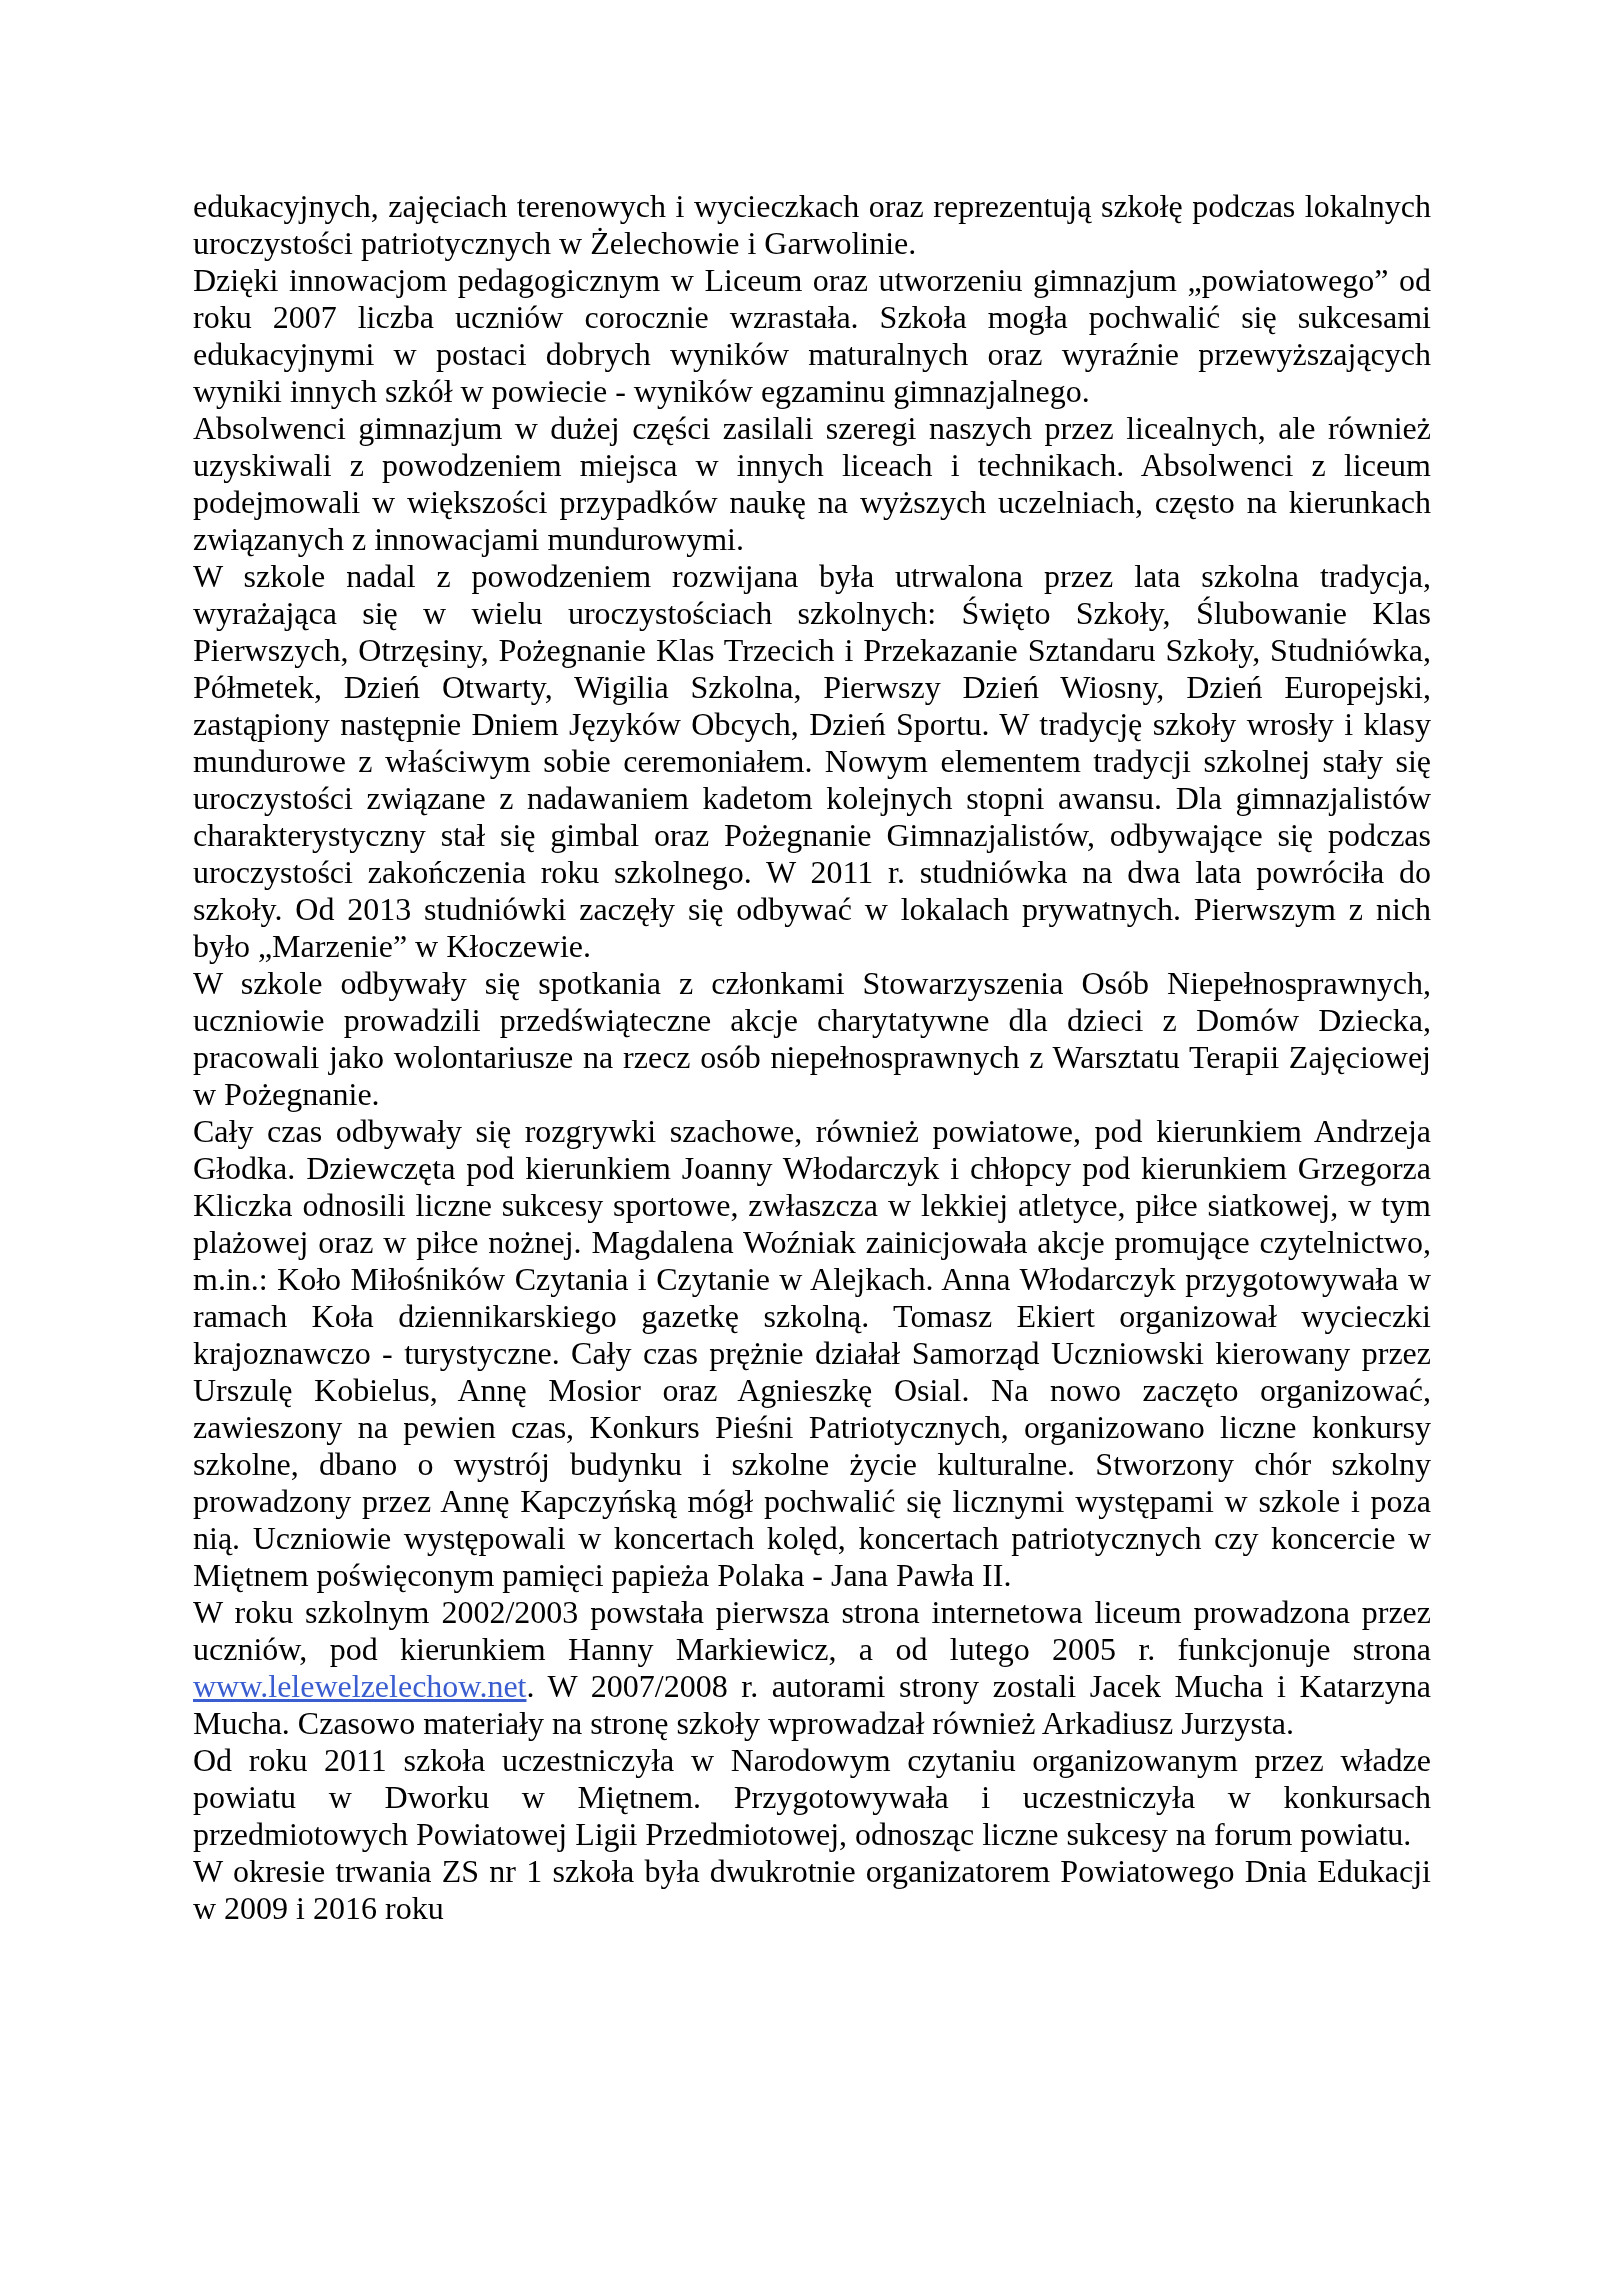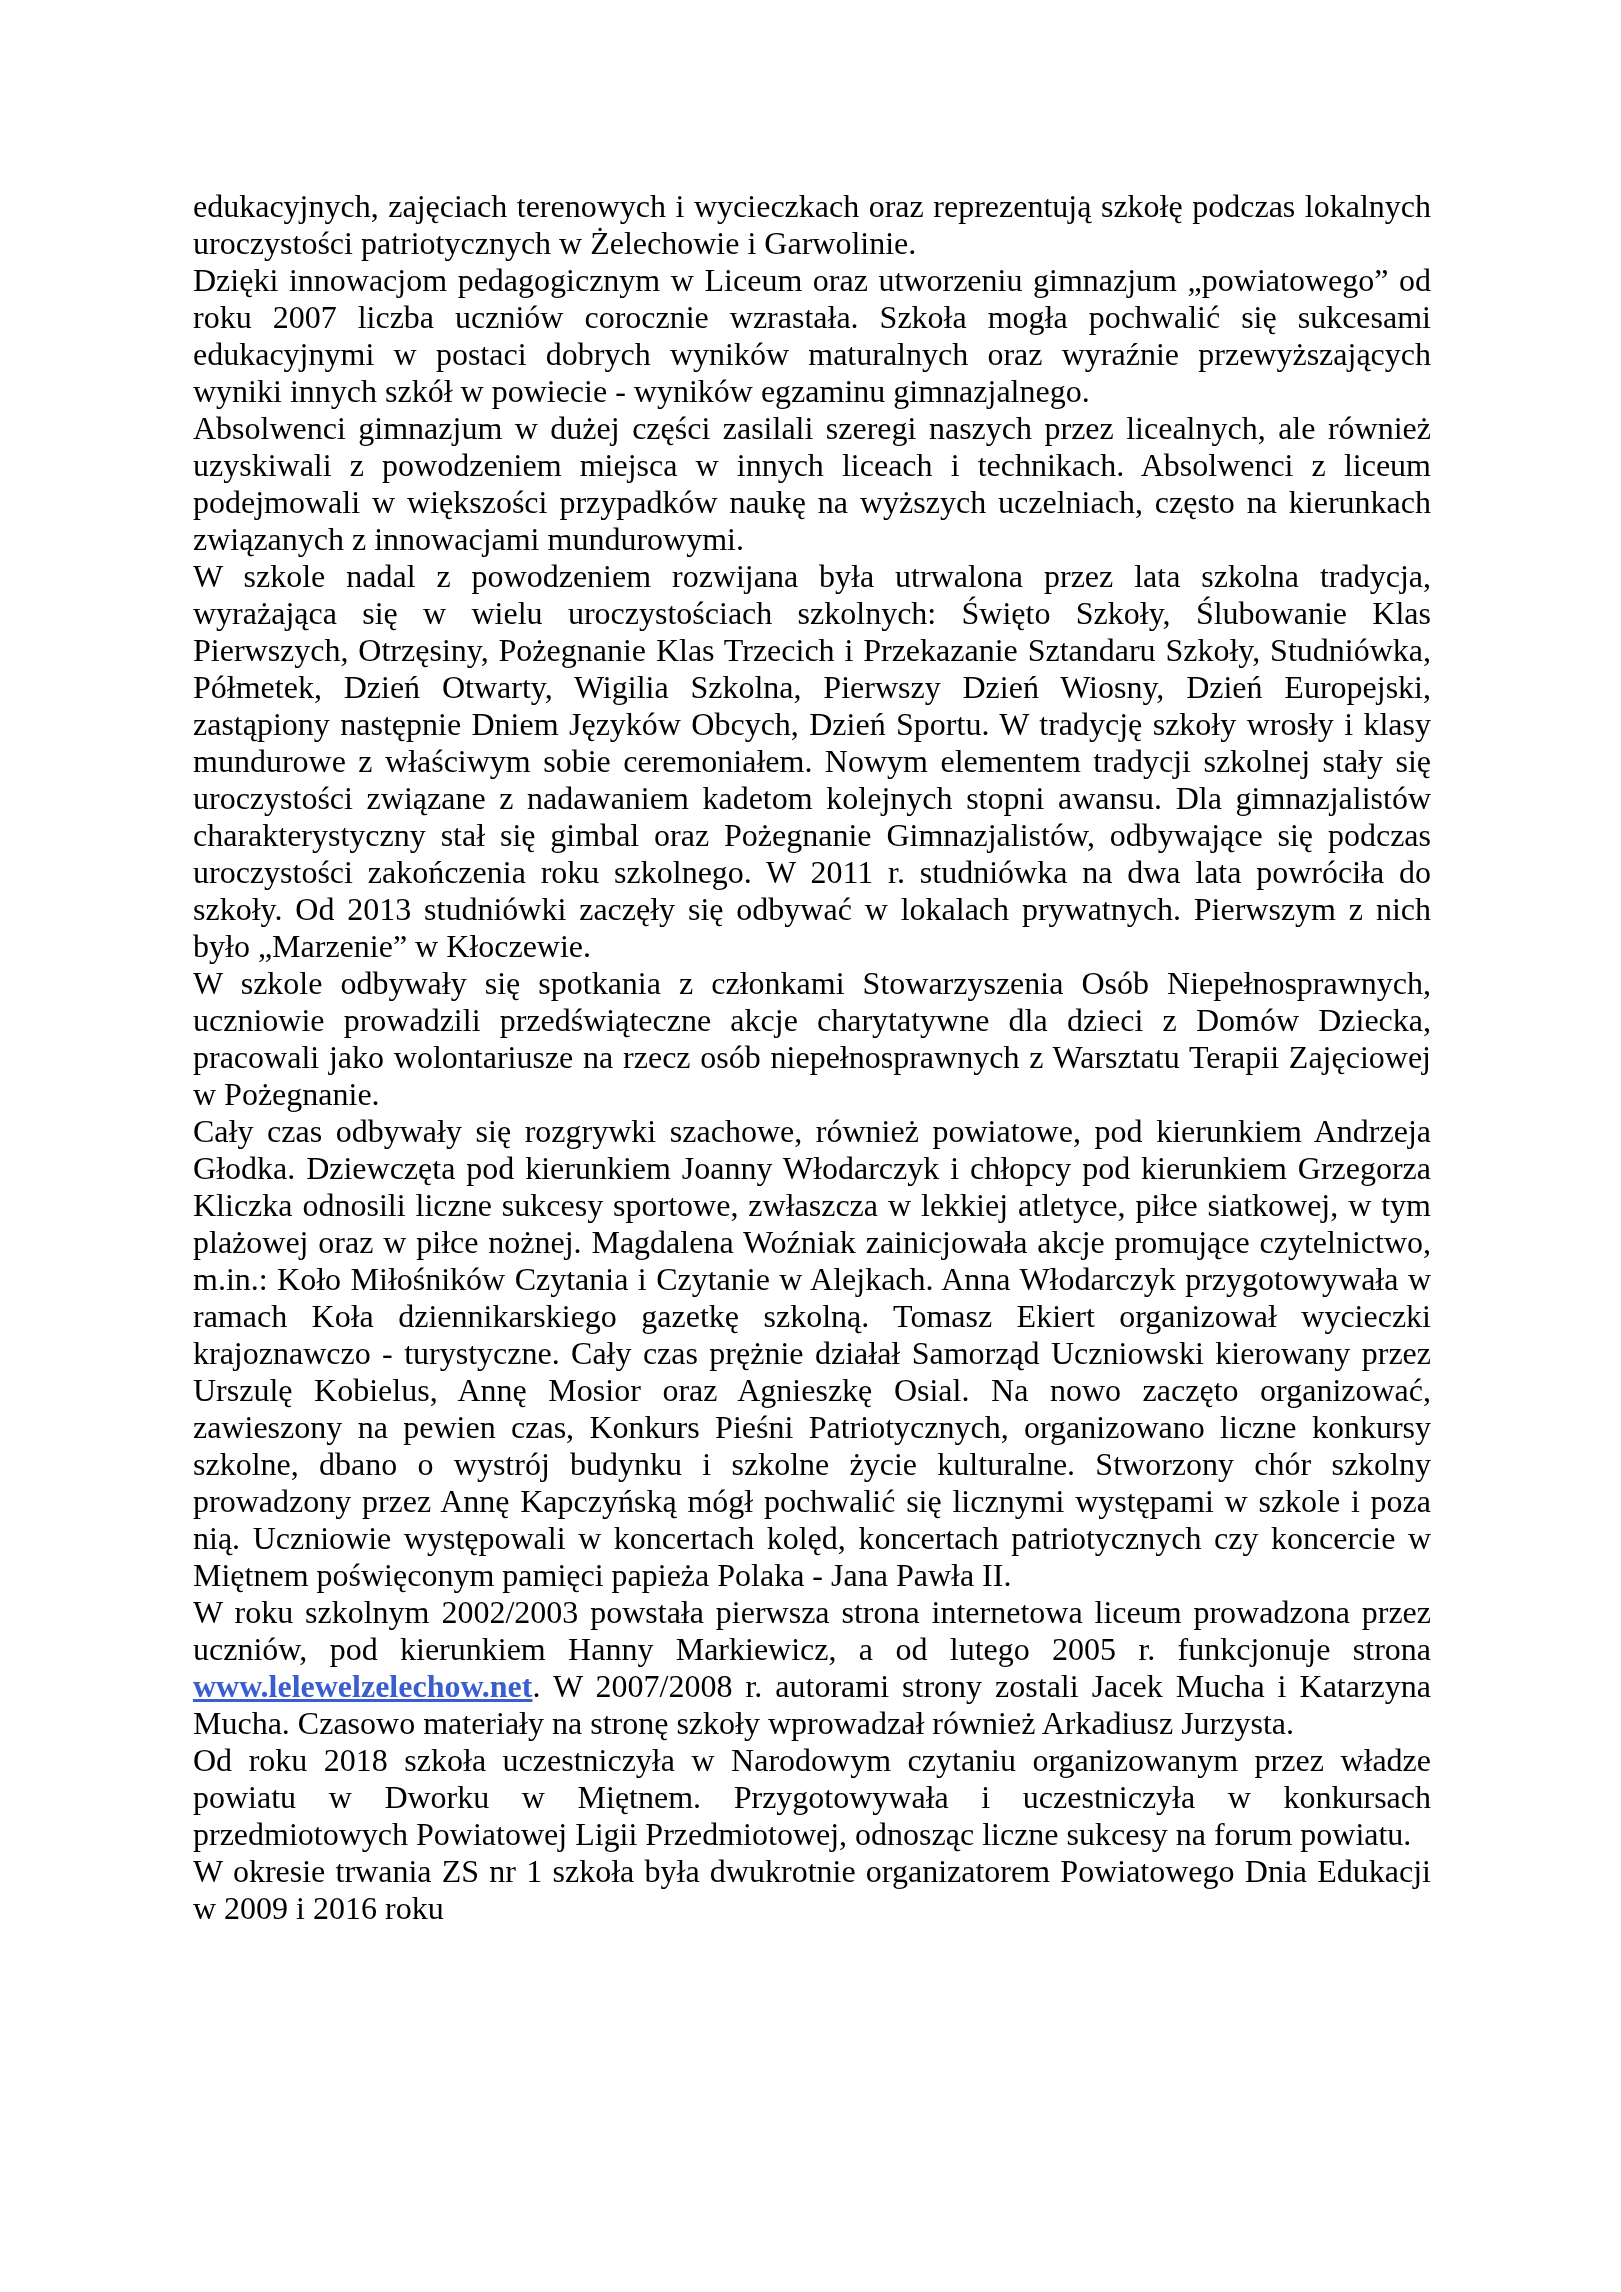--- a/index.html
+++ b/index.html
@@ -34,34 +34,33 @@
     text-align: justify;
   }
   .page-text p {
     margin: 0;
     padding: 0;
   }
   a.doc-link {
     color: #3a5dd0;
     text-decoration: underline;
     cursor: pointer;
-    font-weight: bold;
   }
 </style>
 </head>
 <body>
 
 <div class="page">
   <div class="page-text">
     <p>edukacyjnych, zajęciach terenowych i wycieczkach oraz reprezentują szkołę podczas lokalnych uroczystości patriotycznych w Żelechowie i Garwolinie.</p>
     <p>Dzięki innowacjom pedagogicznym w Liceum oraz utworzeniu gimnazjum „powiatowego” od roku 2007 liczba uczniów corocznie wzrastała. Szkoła mogła pochwalić się sukcesami edukacyjnymi w postaci dobrych wyników maturalnych oraz wyraźnie przewyższających wyniki innych szkół w powiecie - wyników egzaminu gimnazjalnego.</p>
     <p>Absolwenci gimnazjum w dużej części zasilali szeregi naszych przez licealnych, ale również uzyskiwali z powodzeniem miejsca w innych liceach i technikach. Absolwenci z liceum podejmowali w większości przypadków naukę na wyższych uczelniach, często na kierunkach związanych z innowacjami mundurowymi.</p>
     <p>W szkole nadal z powodzeniem rozwijana była utrwalona przez lata szkolna tradycja, wyrażająca się w wielu uroczystościach szkolnych: Święto Szkoły, Ślubowanie Klas Pierwszych, Otrzęsiny, Pożegnanie Klas Trzecich i Przekazanie Sztandaru Szkoły, Studniówka, Półmetek, Dzień Otwarty, Wigilia Szkolna, Pierwszy Dzień Wiosny, Dzień Europejski, zastąpiony następnie Dniem Języków Obcych, Dzień Sportu. W tradycję szkoły wrosły i klasy mundurowe z właściwym sobie ceremoniałem. Nowym elementem tradycji szkolnej stały się uroczystości związane z nadawaniem kadetom kolejnych stopni awansu. Dla gimnazjalistów charakterystyczny stał się gimbal oraz Pożegnanie Gimnazjalistów, odbywające się podczas uroczystości zakończenia roku szkolnego. W 2011 r. studniówka na dwa lata powróciła do szkoły. Od 2013 studniówki zaczęły się odbywać w lokalach prywatnych. Pierwszym z nich było „Marzenie” w Kłoczewie.</p>
     <p>W szkole odbywały się spotkania z członkami Stowarzyszenia Osób Niepełnosprawnych, uczniowie prowadzili przedświąteczne akcje charytatywne dla dzieci z Domów Dziecka, pracowali jako wolontariusze na rzecz osób niepełnosprawnych z Warsztatu Terapii Zajęciowej w Pożegnanie.</p>
     <p>Cały czas odbywały się rozgrywki szachowe, również powiatowe, pod kierunkiem Andrzeja Głodka. Dziewczęta pod kierunkiem Joanny Włodarczyk i chłopcy pod kierunkiem Grzegorza Kliczka odnosili liczne sukcesy sportowe, zwłaszcza w lekkiej atletyce, piłce siatkowej, w tym plażowej oraz w piłce nożnej. Magdalena Woźniak zainicjowała akcje promujące czytelnictwo, m.in.: Koło Miłośników Czytania i Czytanie w Alejkach. Anna Włodarczyk przygotowywała w ramach Koła dziennikarskiego gazetkę szkolną. Tomasz Ekiert organizował wycieczki krajoznawczo - turystyczne. Cały czas prężnie działał Samorząd Uczniowski kierowany przez Urszulę Kobielus, Annę Mosior oraz Agnieszkę Osial. Na nowo zaczęto organizować, zawieszony na pewien czas, Konkurs Pieśni Patriotycznych, organizowano liczne konkursy szkolne, dbano o wystrój budynku i szkolne życie kulturalne. Stworzony chór szkolny prowadzony przez Annę Kapczyńską mógł pochwalić się licznymi występami w szkole i poza nią.  Uczniowie występowali w koncertach kolęd, koncertach patriotycznych czy koncercie w Miętnem poświęconym pamięci papieża Polaka - Jana Pawła II.</p>
     <p>
       <span>W roku szkolnym 2002/2003 powstała pierwsza strona internetowa liceum prowadzona przez uczniów, pod kierunkiem Hanny Markiewicz, a od lutego 2005 r. funkcjonuje strona </span><a class="doc-link" href="#" style="color: rgb(58, 93, 208);">www.lelewelzelechow.net</a><span>. W 2007/2008 r.  autorami strony zostali Jacek Mucha i Katarzyna Mucha. Czasowo  materiały na stronę szkoły wprowadzał również Arkadiusz Jurzysta.</span>
     </p>
-    <p>Od roku 2018 szkoła uczestniczyła w Narodowym czytaniu organizowanym przez władze powiatu w Dworku w Miętnem. Przygotowywała i uczestniczyła w konkursach przedmiotowych Powiatowej Ligii Przedmiotowej, odnosząc liczne sukcesy na forum powiatu.</p>
+    <p>Od roku 2011 szkoła uczestniczyła w Narodowym czytaniu organizowanym przez władze powiatu w Dworku w Miętnem. Przygotowywała i uczestniczyła w konkursach przedmiotowych Powiatowej Ligii Przedmiotowej, odnosząc liczne sukcesy na forum powiatu.</p>
     <p>W okresie trwania ZS nr 1 szkoła była dwukrotnie organizatorem Powiatowego Dnia Edukacji w 2009 i 2016 roku</p>
   </div>
 </div>
 
 
 </body></html>

